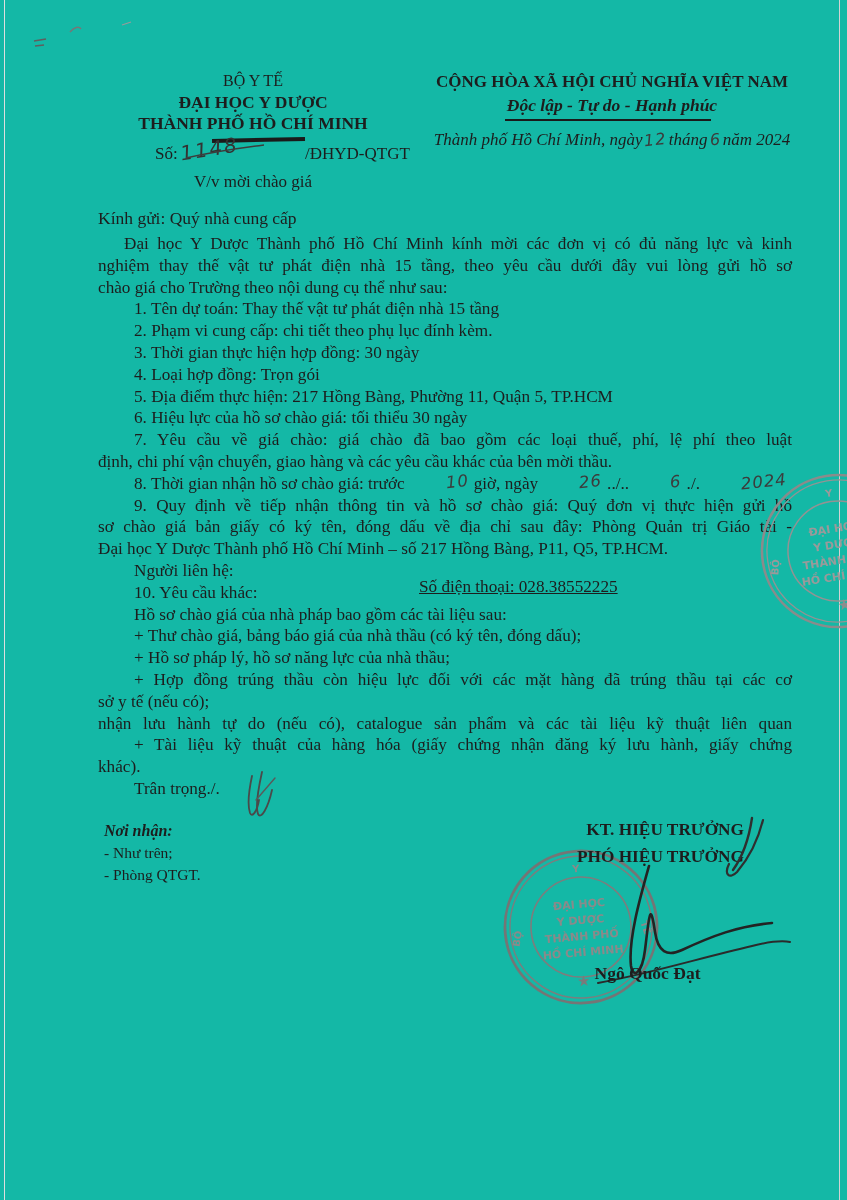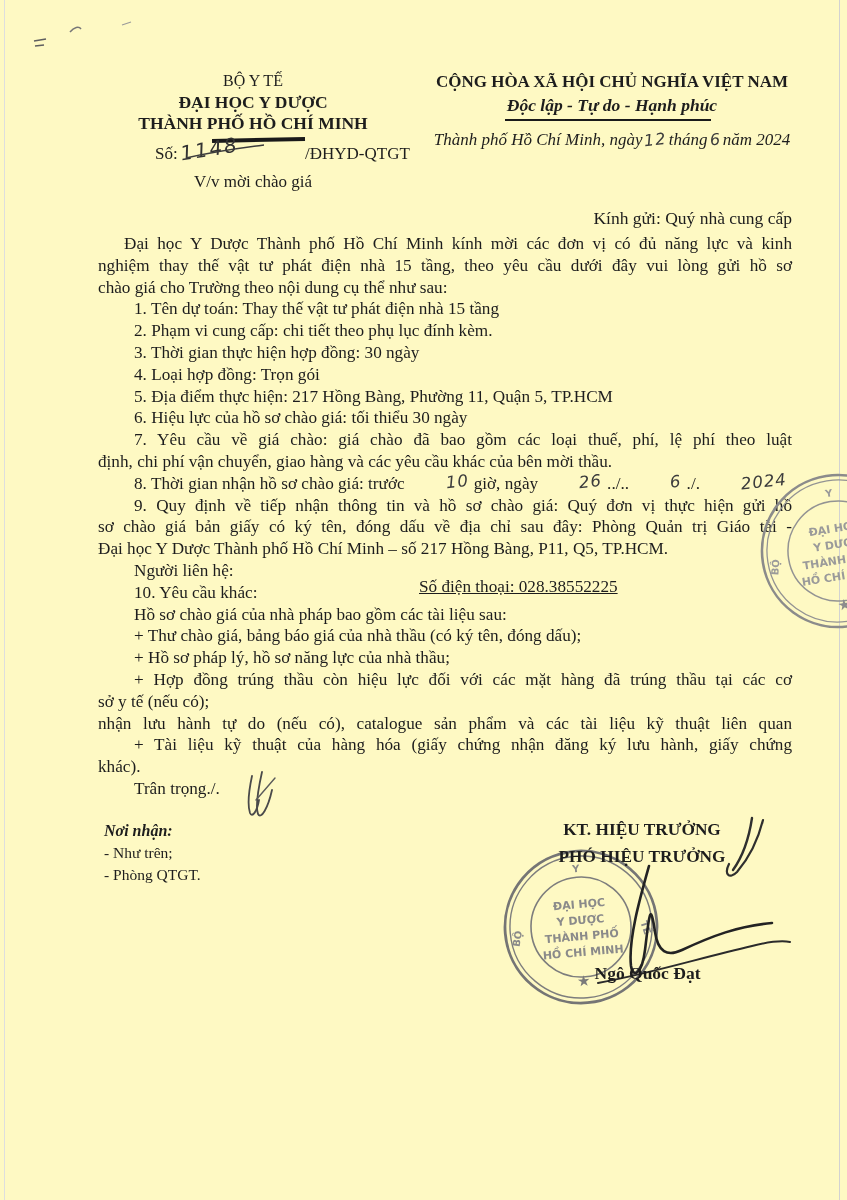--- a/index.html
+++ b/index.html
@@ -1,52 +1,52 @@
 <!DOCTYPE html>
 <html><head>
 <meta charset="utf-8">
 <style>
   html,body{margin:0;padding:0;background:#e9e9e9;}
-  .page{position:relative;width:847px;height:1200px;background:#fef9c3;overflow:hidden;
+  .page{position:relative;width:847px;height:1200px;background:#14b8a6;overflow:hidden;
         font-family:"Liberation Serif","DejaVu Serif",serif;color:#1d1d1d;}
   .abs{position:absolute;}
   
   .edge-l{left:4px;top:0;width:1px;height:1200px;background:#dedede;}
   .edge-r{left:839px;top:0;width:1px;height:1200px;background:#d2d2d2;}
   
   .hl{left:98px;top:72px;width:310px;text-align:center;z-index:1;}
   .org1{font-weight:bold;font-size:17.5px;margin-top:2px;}
   .org2{font-weight:bold;font-size:17.5px;}
   .hl-underline{left:212px;top:138px;width:93px;height:3.5px;background:#1a1a1a;transform:rotate(-1.2deg);z-index:1;}
   .ref{left:155px;top:142px;font-size:17px;z-index:1;white-space:nowrap;}
   .ref-suffix{position:absolute;left:150px;top:2px;}
   .subject{left:98px;top:172px;width:310px;text-align:center;font-size:17px;z-index:1;}
   .hr-block{left:420px;top:72px;width:384px;text-align:center;z-index:1;}
   .nation{font-weight:bold;font-size:17px;}
   .motto{font-weight:bold;font-size:17.5px;margin-top:3px;font-style:italic;}
   .hr-underline{left:505px;top:119px;width:206px;height:2.2px;background:#1a1a1a;z-index:1;}
   .dateline{left:420px;top:130px;width:384px;text-align:center;font-style:italic;font-size:17px;z-index:1;white-space:nowrap;}
-  .salutation{left:98px;top:208px;width:694px;text-align:right;font-size:17.5px;z-index:1;}
+  .salutation{left:98px;top:208px;width:694px;text-align:left;font-size:17.5px;z-index:1;}
   
   .body{left:98px;top:233px;width:694px;font-size:17.2px;line-height:21.8px;z-index:1;}
   .bl{min-height:21.8px;}
   .i{text-indent:36px;}
   .i1{text-indent:7px;margin-left:19px;}
   .j{text-align:justify;text-align-last:justify;}
   .rel{position:relative;}
   .phone{position:absolute;left:285px;top:16px;text-decoration:underline;}
   
   .hw{font-family:"DejaVu Sans",sans-serif;font-style:italic;display:inline-block;color:#3c3c3c;
       transform:rotate(-6deg);letter-spacing:1px;margin:0 5px;font-size:16.5px;line-height:1;}
   .hw-num{font-size:20px;transform:rotate(-9deg);letter-spacing:2px;color:#333;position:relative;top:-3px;margin:0 2px;}
   .hw-sm{font-size:16px;margin:0 2px;}
   
   .recips{left:104px;top:820px;font-size:15.5px;line-height:22px;z-index:3;}
   .recips .lbl{font-weight:bold;font-style:italic;font-size:16px;}
-  .signblock{left:540px;top:816px;width:204px;text-align:center;font-weight:bold;font-size:17.3px;z-index:3;line-height:27px;}
+  .signblock{left:540px;top:816px;width:204px;text-align:right;font-weight:bold;font-size:17.3px;z-index:3;line-height:27px;}
   .signer{left:545px;top:963px;width:205px;text-align:center;font-weight:bold;font-size:17.5px;z-index:5;}
   
   .stamp{z-index:2;}
   .stamp text{font-family:"DejaVu Sans",sans-serif;font-weight:bold;}
   .stamp-bottom{left:496px;top:842px;}
   .stamp-side{left:753px;top:466px;}
   .ink{left:0;top:0;z-index:4;pointer-events:none;}
 </style>
 </head>
 <body>

